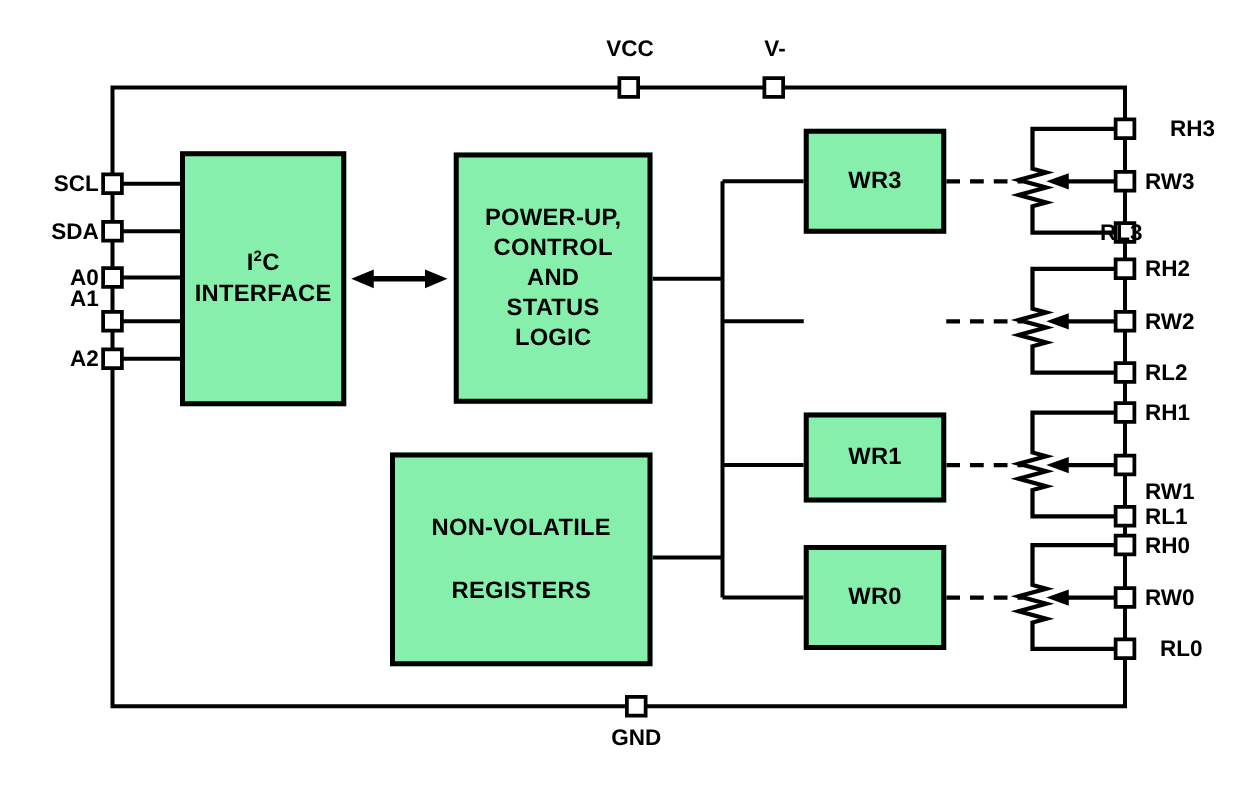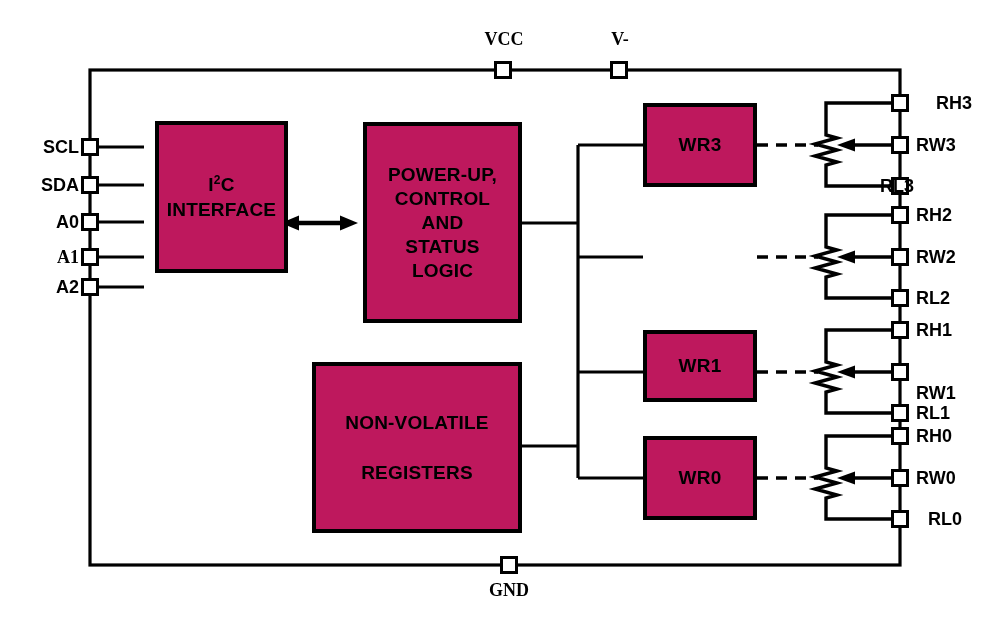--- a/index.html
+++ b/index.html
@@ -3,27 +3,27 @@
 <meta charset="utf-8">
 <style>
   html,body { margin:0; padding:0; background:#ffffff; }
   .stage {
     position:relative; width:1000px; height:630px; background:#ffffff;
     font-family:"Liberation Sans", sans-serif; font-weight:bold; color:#000;
     overflow:hidden;
   }
   .wires { position:absolute; left:0; top:0; width:1000px; height:630px; }
   .block {
-    position:absolute; box-sizing:border-box; border:4px solid #000; background:#be185d;
+    position:absolute; box-sizing:border-box; border:4px solid #000; background:#86efac;
     display:flex; flex-direction:column; align-items:center; justify-content:center;
     text-align:center; font-size:19px; line-height:24px; letter-spacing:0.2px;
   }
   .block sup { font-size:12px; line-height:0; }
   .pin-label { position:absolute; font-size:18px; line-height:22px; white-space:nowrap; }
-  .cx { transform:translateX(-50%);font-family:Liberation Serif, serif; }
+  .cx { transform:translateX(-50%); }
   .ra { text-align:left; }
 </style>
 </head>
 <body>
 
 <div class="stage">
 
   <svg class="wires" viewBox="0 0 1000 630">
 
     <rect x="90" y="70" width="810" height="495" fill="none" stroke="#000" stroke-width="3.2"></rect>
@@ -107,21 +107,21 @@
       <rect x="892.5" y="322.5" width="15" height="15"></rect>
       <rect x="892.5" y="364.5" width="15" height="15"></rect>
       <rect x="892.5" y="405.5" width="15" height="15"></rect>
 
       <rect x="892.5" y="428.5" width="15" height="15"></rect>
       <rect x="892.5" y="470.5" width="15" height="15"></rect>
       <rect x="892.5" y="511.5" width="15" height="15"></rect>
     </g>
   </svg>
 
-  <div class="block" style="left:144px; top:121px; width:133px; height:152px; line-height:25px;margin-left:11px;">
+  <div class="block" style="left:144px; top:121px; width:133px; height:204px; line-height:25px;">
     <div><span>I</span><sup>2</sup><span>C</span></div>
     <div>INTERFACE</div>
   </div>
 
   <div class="block" style="left:363px; top:122px; width:159px; height:201px;">
     <div>POWER-UP,</div>
     <div>CONTROL</div>
     <div>AND</div>
     <div>STATUS</div>
     <div>LOGIC</div>
@@ -143,21 +143,21 @@
   </div>
 
   <div class="pin-label cx" style="left:504px; top:28px;">VCC</div>
   <div class="pin-label cx" style="left:620px; top:28px;">V-</div>
 
   <div class="pin-label cx" style="left:509px; top:579px;">GND</div>
 
   <div class="pin-label ra" style="right:921px; top:136px;">SCL</div>
   <div class="pin-label ra" style="right:921px; top:174px;">SDA</div>
   <div class="pin-label ra" style="right:921px; top:211px;">A0</div>
-  <div class="pin-label ra" style="right:921px; top:246px;font-family:Liberation Serif, serif;">A1</div>
+  <div class="pin-label ra" style="right:921px; top:228px;">A1</div>
   <div class="pin-label ra" style="right:921px; top:276px;">A2</div>
 
   <div class="pin-label" style="left:916px; top:92px;margin-left:20px;">RH3</div>
   <div class="pin-label" style="left:916px; top:134px;">RW3</div>
   <div class="pin-label" style="left:880px; top:175px;">RL3</div>
 
   <div class="pin-label" style="left:916px; top:204px;">RH2</div>
   <div class="pin-label" style="left:916px; top:246px;">RW2</div>
   <div class="pin-label" style="left:916px; top:287px;">RL2</div>
 

